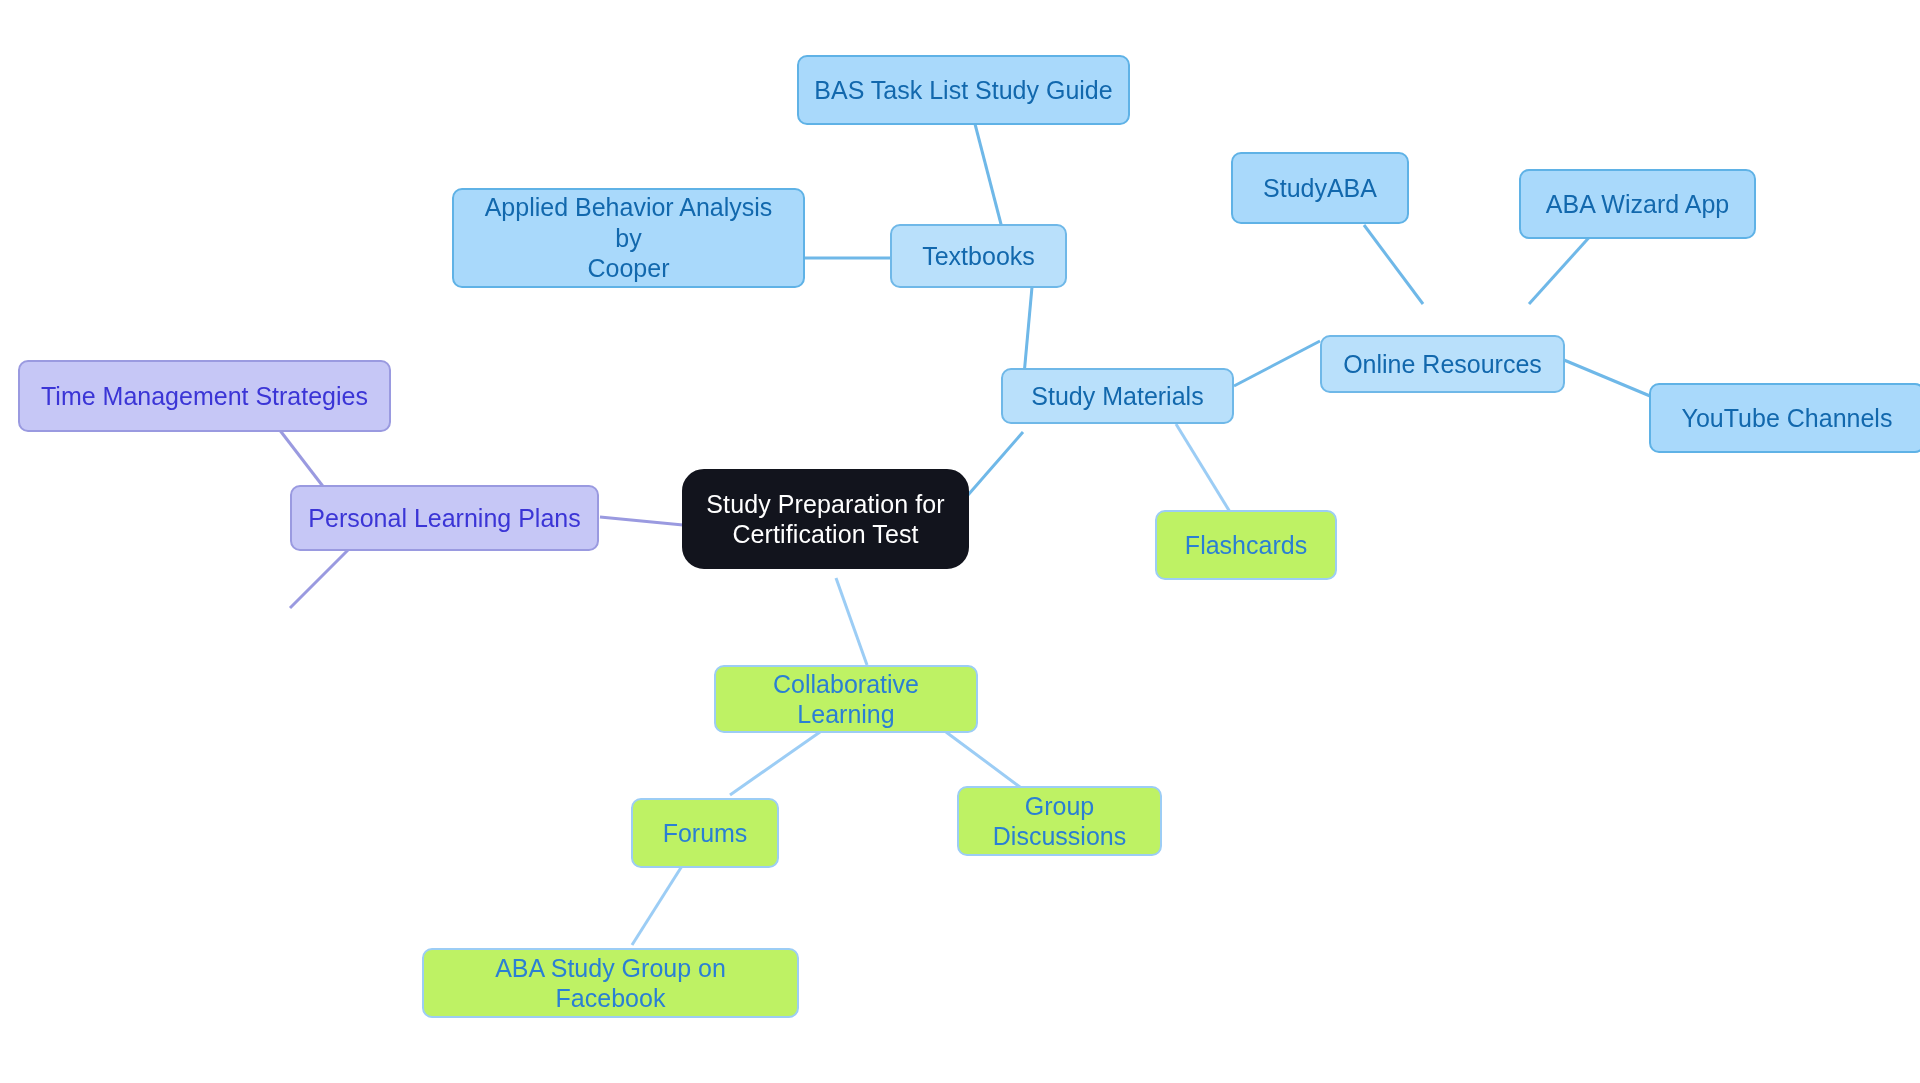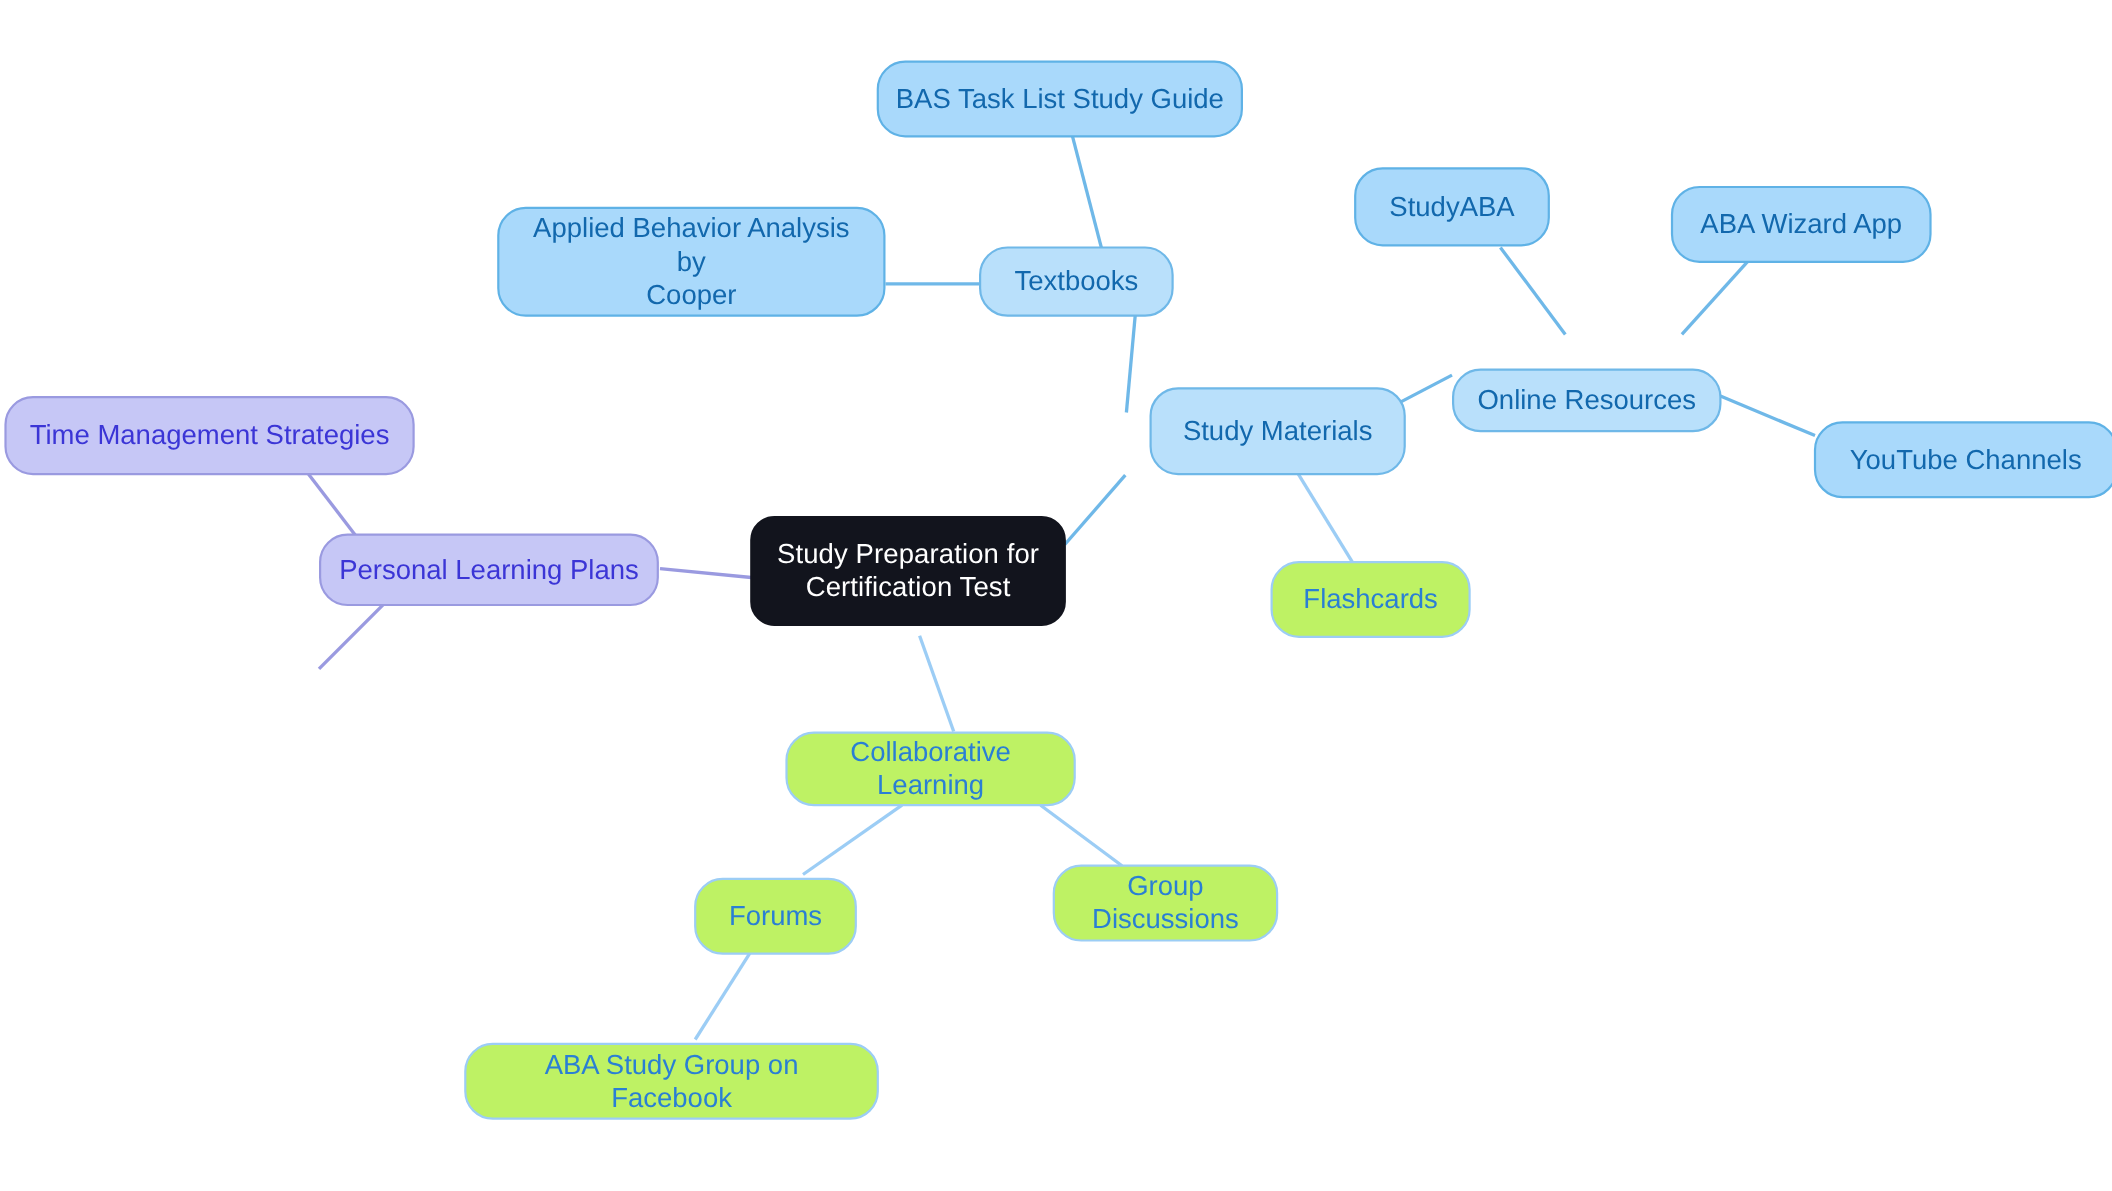--- a/index.html
+++ b/index.html
@@ -26,21 +26,21 @@
     height: 1083px;
     pointer-events: none;
   }
   .node {
     position: absolute;
     box-sizing: border-box;
     display: flex;
     align-items: center;
     justify-content: center;
     text-align: center;
-    border-radius: 26px;
+    border-radius: 10px;
     border-style: solid;
     border-width: 2px;
     line-height: 1.22;
     white-space: pre-line;
     padding: 4px 14px;
   }
   .node.root {
     background: #12141d;
     border-color: #12141d;
     color: #ffffff;
@@ -115,21 +115,21 @@
     <path d="M 682,866 L 632,945" fill="none" stroke="#9ccdf5" stroke-width="3"></path>
 
     <path d="M 325,489 L 272,420" fill="none" stroke="#9a9ae0" stroke-width="3"></path>
 
     <path d="M 350,548 L 290,608" fill="none" stroke="#9a9ae0" stroke-width="3"></path>
   </svg>
 
   <div class="node root" style="left:682px; top:469px; width:287px; height:100px;">Study Preparation for
 Certification Test</div>
 
-  <div class="node blue-branch" style="left:1001px; top:352px; width:233px; height:80px;margin-left:44px;">Study Materials</div>
+  <div class="node blue-branch" style="left:1001px; top:368px; width:233px; height:56px;">Study Materials</div>
 
   <div class="node blue-branch" style="left:890px; top:224px; width:177px; height:64px;">Textbooks</div>
 
   <div class="node blue-leaf-strong" style="left:797px; top:55px; width:333px; height:70px;">BAS Task List Study Guide</div>
 
   <div class="node blue-leaf-strong" style="left:452px; top:188px; width:353px; height:100px;">Applied Behavior Analysis by
 Cooper</div>
 
   <div class="node blue-branch" style="left:1320px; top:293px; width:245px; height:58px;margin-top:42px;">Online Resources</div>
 
@@ -144,16 +144,16 @@
   <div class="node blue-leaf" style="left:714px; top:665px; width:264px; height:68px;">Collaborative Learning</div>
 
   <div class="node blue-leaf" style="left:631px; top:798px; width:148px; height:70px;">Forums</div>
 
   <div class="node blue-leaf" style="left:957px; top:786px; width:205px; height:70px;">Group Discussions</div>
 
   <div class="node blue-leaf" style="left:422px; top:948px; width:377px; height:70px;">ABA Study Group on Facebook</div>
 
   <div class="node purple-branch" style="left:290px; top:485px; width:309px; height:66px;">Personal Learning Plans</div>
 
-  <div class="node purple-leaf" style="left:4px; top:360px; width:373px; height:72px;">Time Management Strategies</div>
+  <div class="node purple-leaf" style="left:18px; top:360px; width:373px; height:72px;">Time Management Strategies</div>
 
 
 </div>
 
 </body></html>

